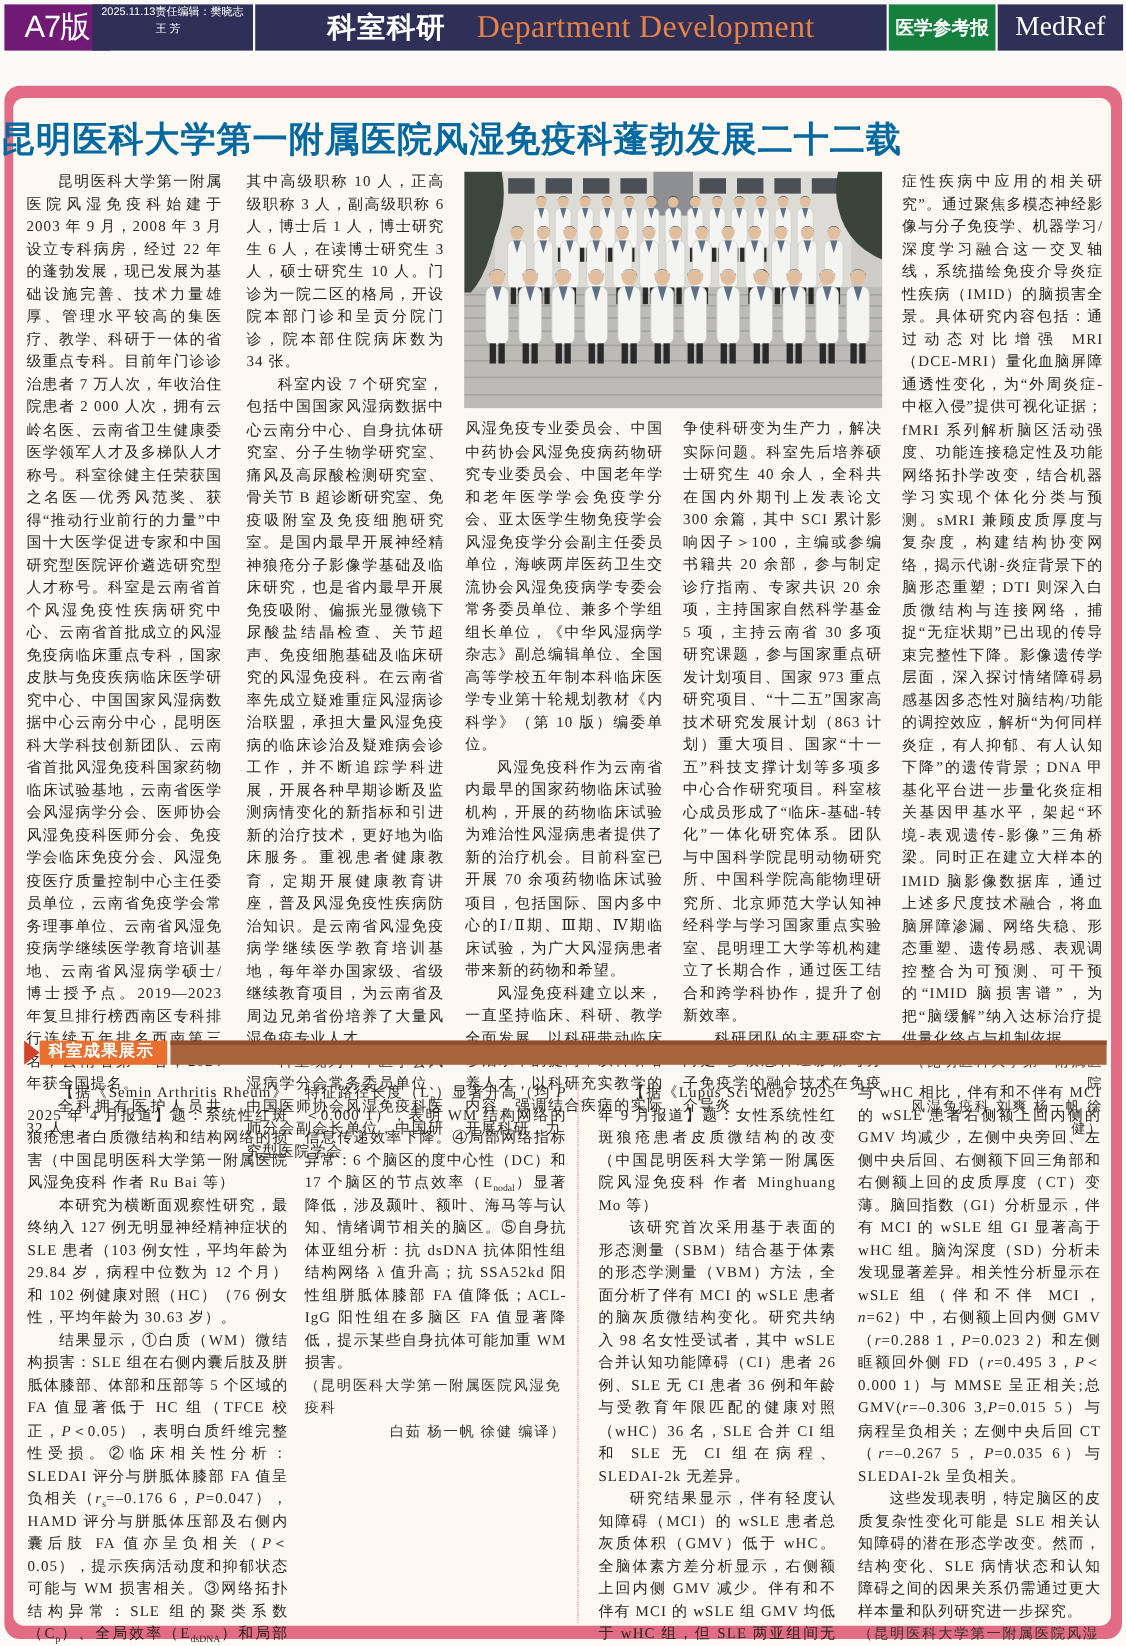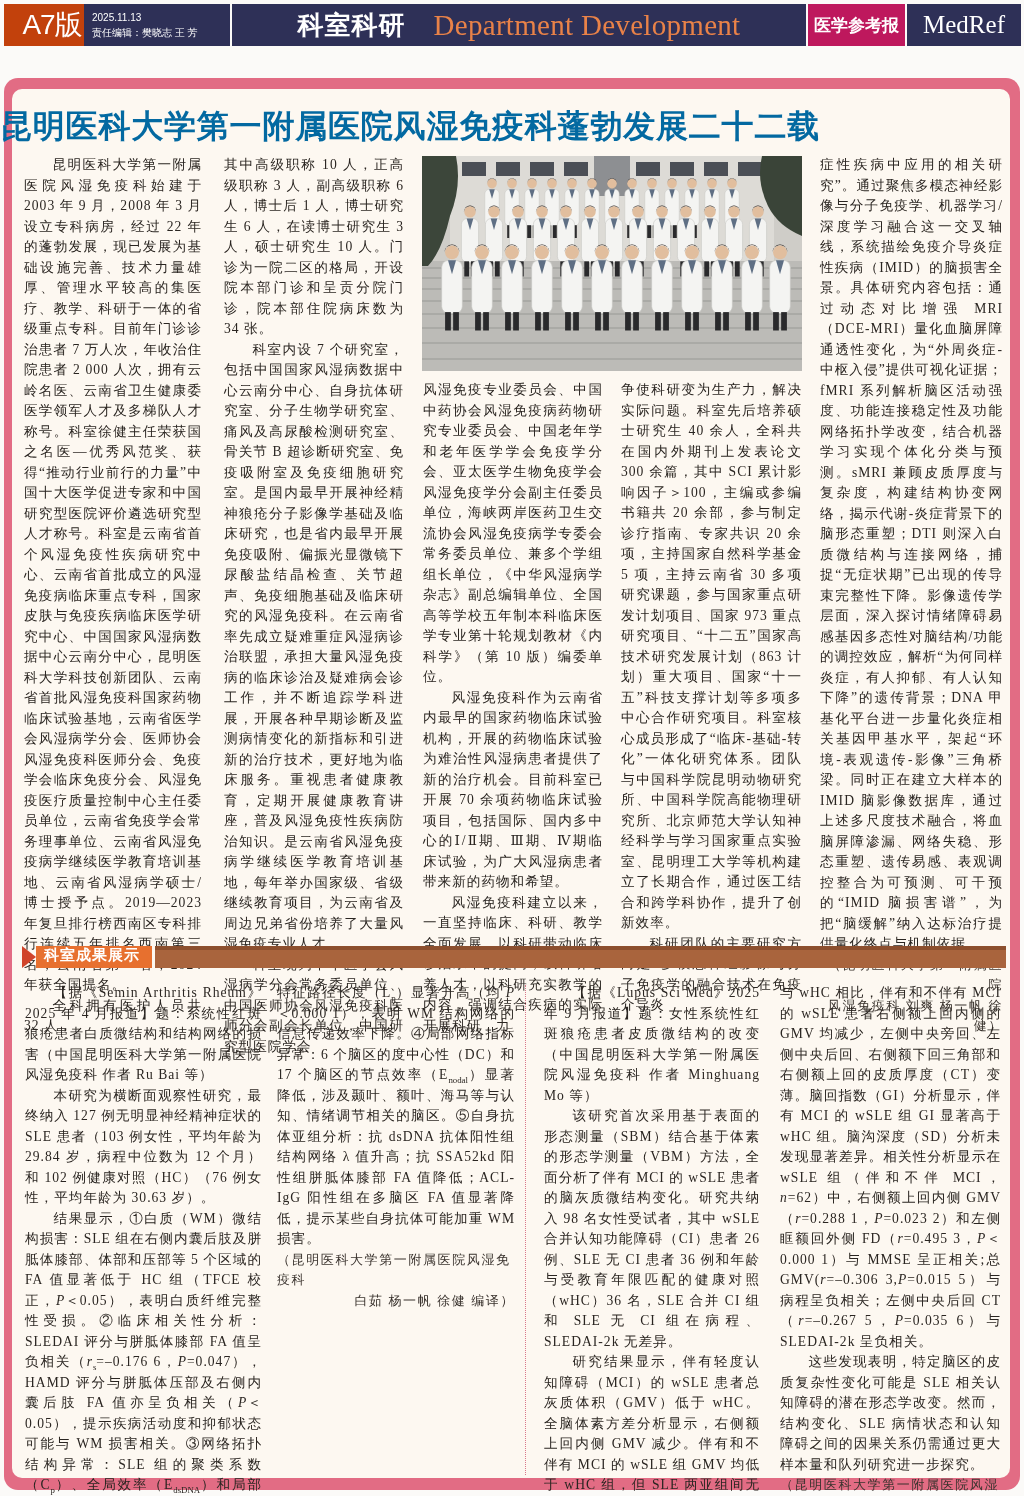--- a/index.html
+++ b/index.html
@@ -1,26 +1,26 @@
 <!DOCTYPE html>
 <html><head>
 <meta charset="utf-8">
 <style>
   *{margin:0;padding:0;box-sizing:border-box}
   html,body{width:1024px;height:1496px;overflow:hidden;background:#ffffff}
   .page{position:relative;width:1024px;height:1496px;background:#fbfaf8;font-family:"Liberation Serif","DejaVu Serif",serif;color:#2a2521}
 
   
   .mh{position:absolute;top:4px;height:42px;display:flex;align-items:center;justify-content:center;color:#fff}
-  .mh-ed{left:4px;width:96px;background:#c2410c;font-family:"Liberation Sans","DejaVu Sans",sans-serif;font-size:28px;letter-spacing:-1px}
-  .mh-meta{left:84px;width:146px;background:#2e3057;flex-direction:column;align-items:flex-start;justify-content:center;padding-left:8px;font-family:"Liberation Sans","DejaVu Sans",sans-serif;font-size:10px;line-height:15px}
+  .mh-ed{left:4px;width:96px;background:#701a75;font-family:"Liberation Sans","DejaVu Sans",sans-serif;font-size:28px;letter-spacing:-1px}
+  .mh-meta{left:84px;width:146px;background:#2e3057;flex-direction:row;align-items:flex-start;justify-content:center;padding-left:8px;font-family:"Liberation Sans","DejaVu Sans",sans-serif;font-size:10px;line-height:15px}
   .mh-sec{left:232px;width:574px;background:#2e3057;gap:28px}
   .mh-sec .cn{font-family:"Liberation Sans","DejaVu Sans",sans-serif;font-weight:bold;font-size:26px;color:#fff;letter-spacing:1px}
   .mh-sec .en{font-family:"Liberation Serif","DejaVu Serif",serif;font-size:29px;color:#e98248;letter-spacing:0.3px}
-  .mh-pcn{left:808px;width:97px;background:#be185d;font-family:"Liberation Sans","DejaVu Sans",sans-serif;font-weight:bold;font-size:17px}
+  .mh-pcn{left:808px;width:97px;background:#15803d;font-family:"Liberation Sans","DejaVu Sans",sans-serif;font-weight:bold;font-size:17px}
   .mh-pen{left:907px;width:114px;background:#2e3057;font-family:"Liberation Serif","DejaVu Serif",serif;font-size:25px}
 
   
   .frame{position:absolute;left:4px;top:78px;width:1016px;height:1412px;background:#e26c84;border-radius:14px}
   .inner{position:absolute;left:12px;top:89px;width:998px;height:1389px;background:#fdf8f1;border-radius:10px}
   .headline{position:absolute;left:0;top:109px;width:1024px;text-align:left;font-family:"Liberation Sans","DejaVu Sans",sans-serif;font-weight:bold;font-size:32px;line-height:34px;letter-spacing:0.8px;color:#0369a1}
 
   
   .col{position:absolute;font-size:13.6px;letter-spacing:1px;line-height:20.5px;text-align:justify;color:#2a2521}
   .col p{text-indent:2.1em}

